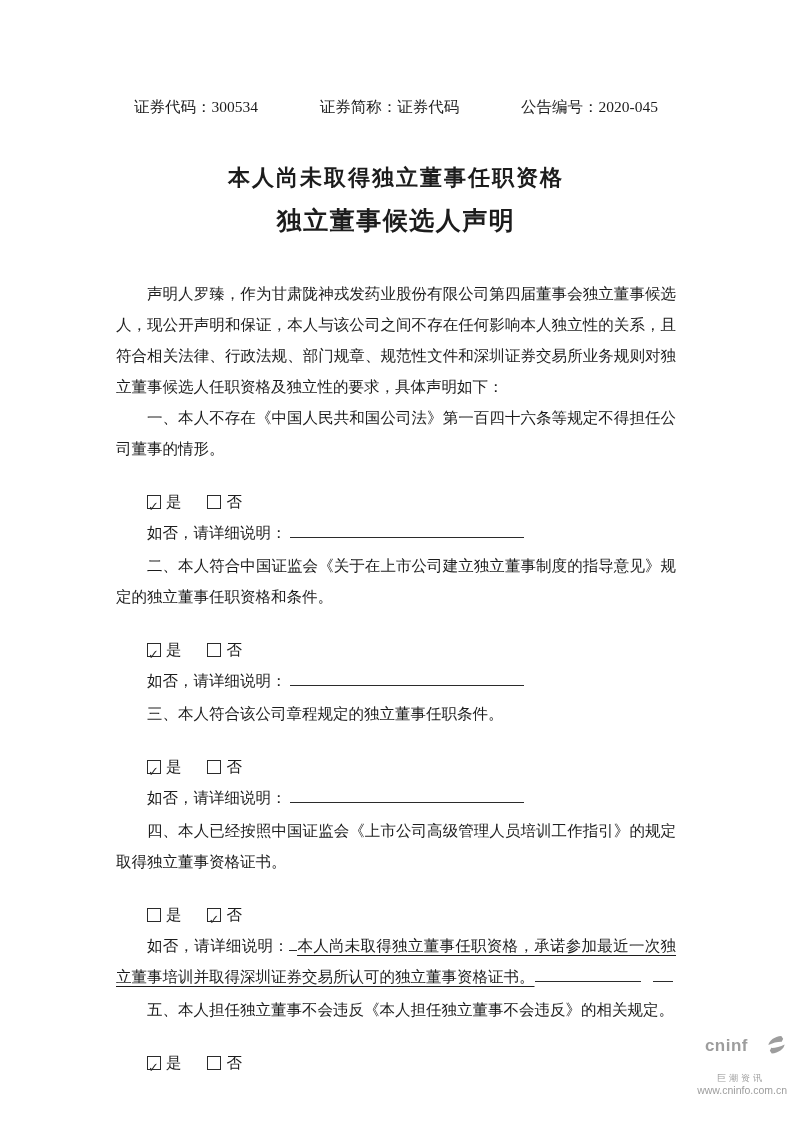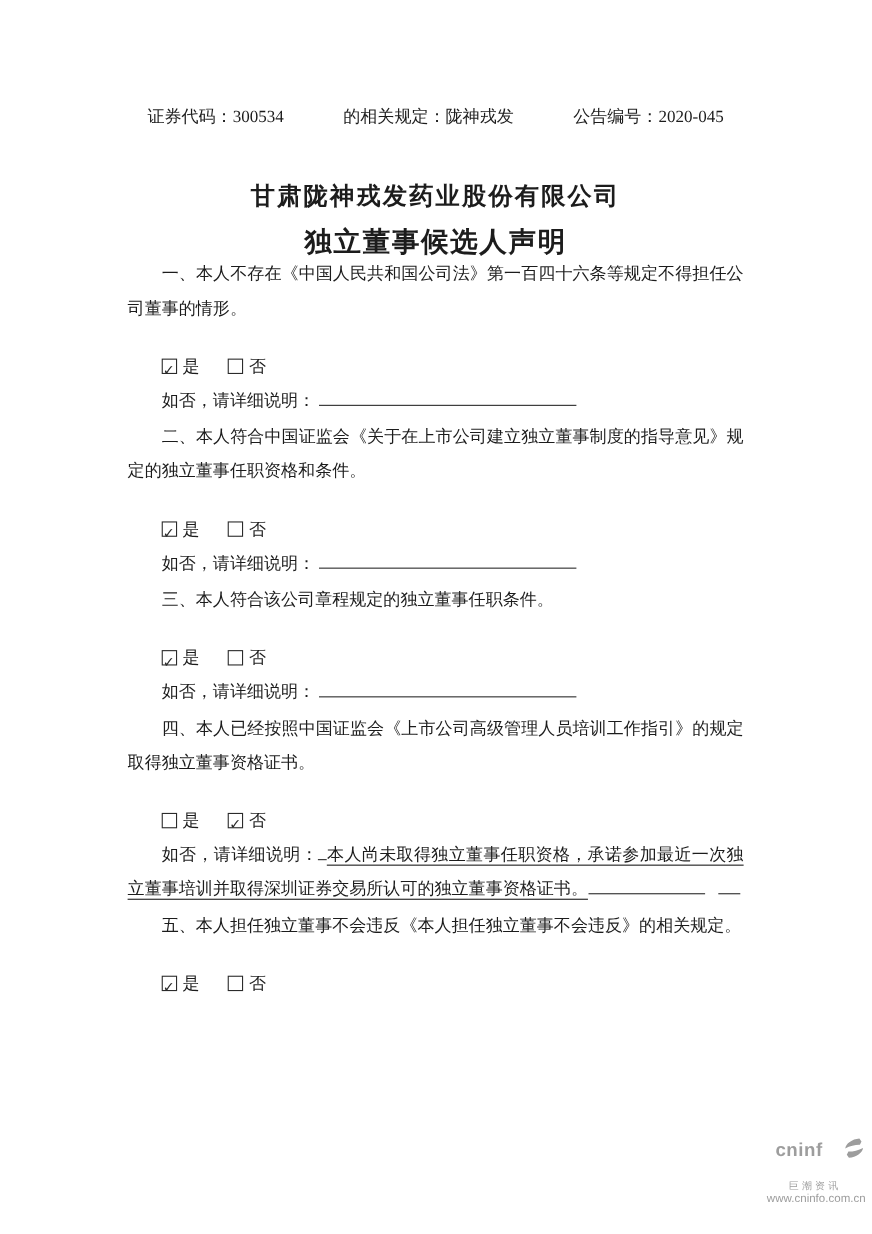--- a/index.html
+++ b/index.html
@@ -85,27 +85,28 @@
   .logo-url{font-size:10.5px;margin-top:2px;}
 </style>
 </head>
 <body>
 
 <div class="page">
   <div class="content">
 
     <div class="doc-header">
       <span>证券代码：300534</span>
-      <span>的相关规定：陇神戎发</span>
+      <span>证券简称：证券代码</span>
       <span>公告编号：2020-045</span>
     </div>
 
-    <h1 class="title-company">甘肃陇神戎发药业股份有限公司</h1>
+    <h1 class="title-company">本人尚未取得独立董事任职资格</h1>
     <h2 class="title-doc">独立董事候选人声明</h2>
 
+    <p class="para intro">声明人罗臻，作为甘肃陇神戎发药业股份有限公司第四届董事会独立董事候选人，现公开声明和保证，本人与该公司之间不存在任何影响本人独立性的关系，且符合相关法律、行政法规、部门规章、规范性文件和深圳证券交易所业务规则对独立董事候选人任职资格及独立性的要求，具体声明如下：</p>
 
     <p class="para">一、本人不存在《中国人民共和国公司法》第一百四十六条等规定不得担任公司董事的情形。</p>
     <div class="check-row">
       <span class="checkbox checked"></span><span>是</span>
       <span class="checkbox no-box"></span><span>否</span>
     </div>
     <p class="explain-row">
       <span>如否，请详细说明：</span>
       <span class="blank-line"></span>
     </p>

